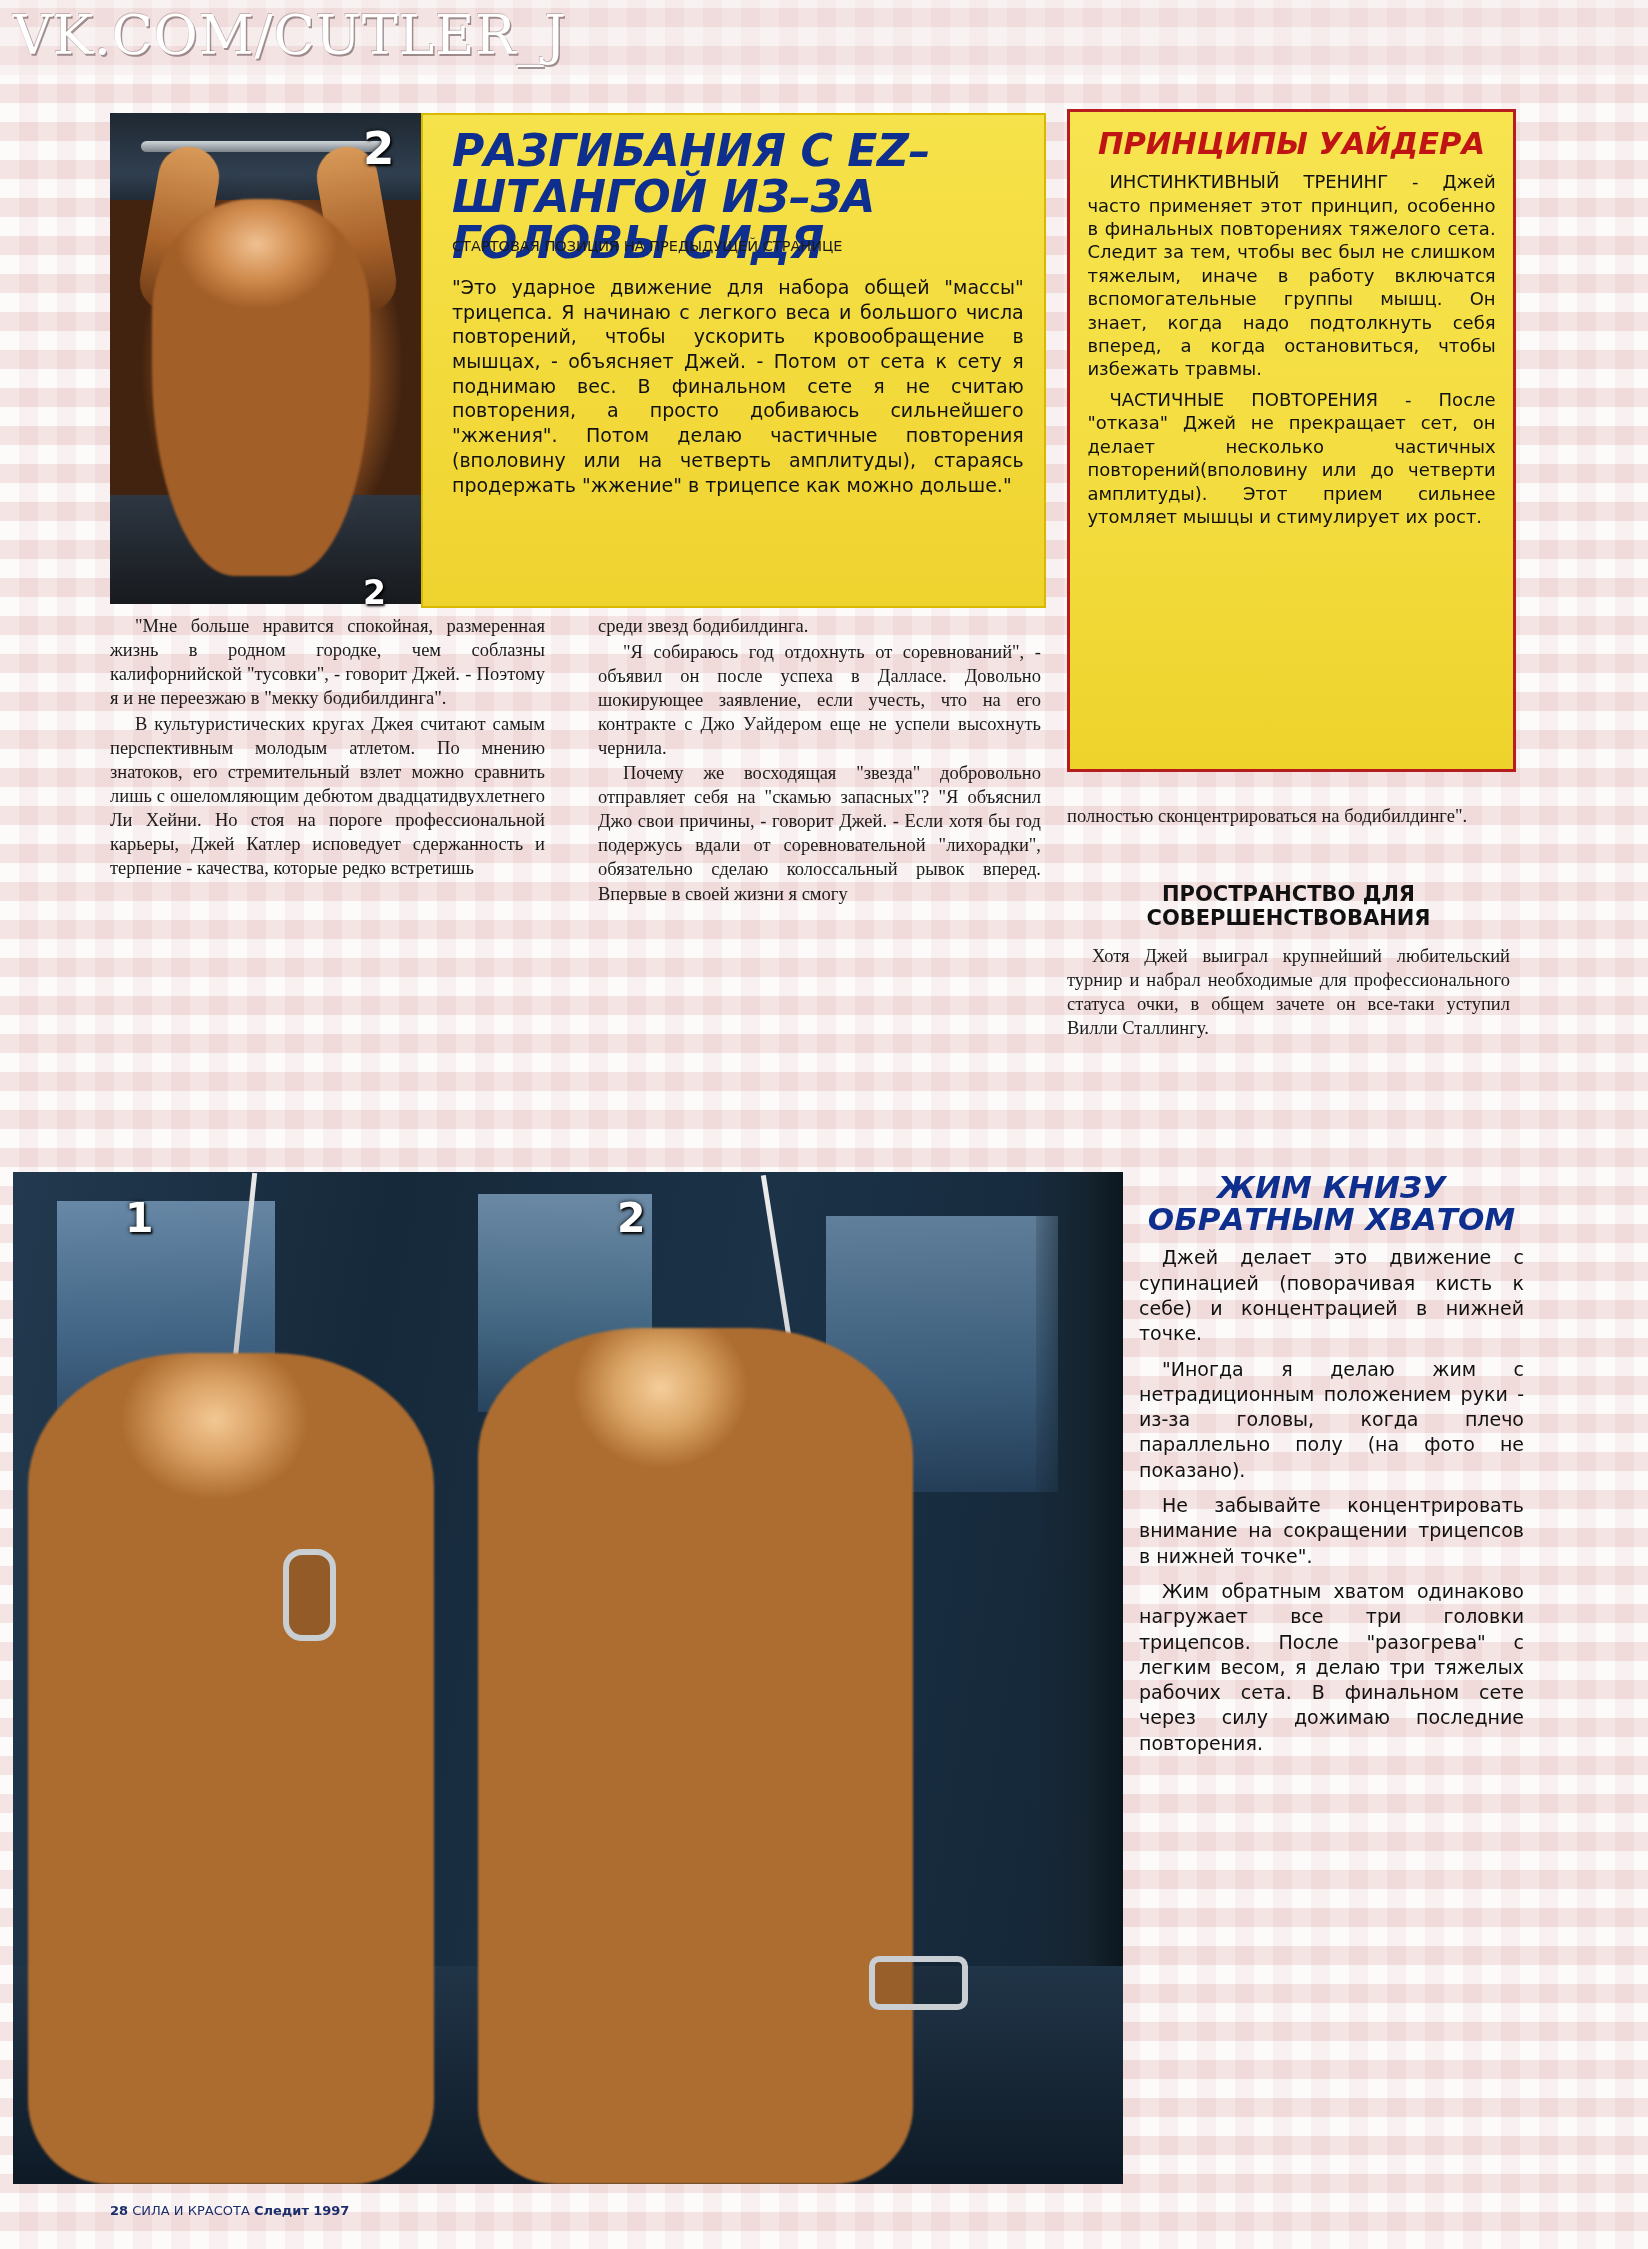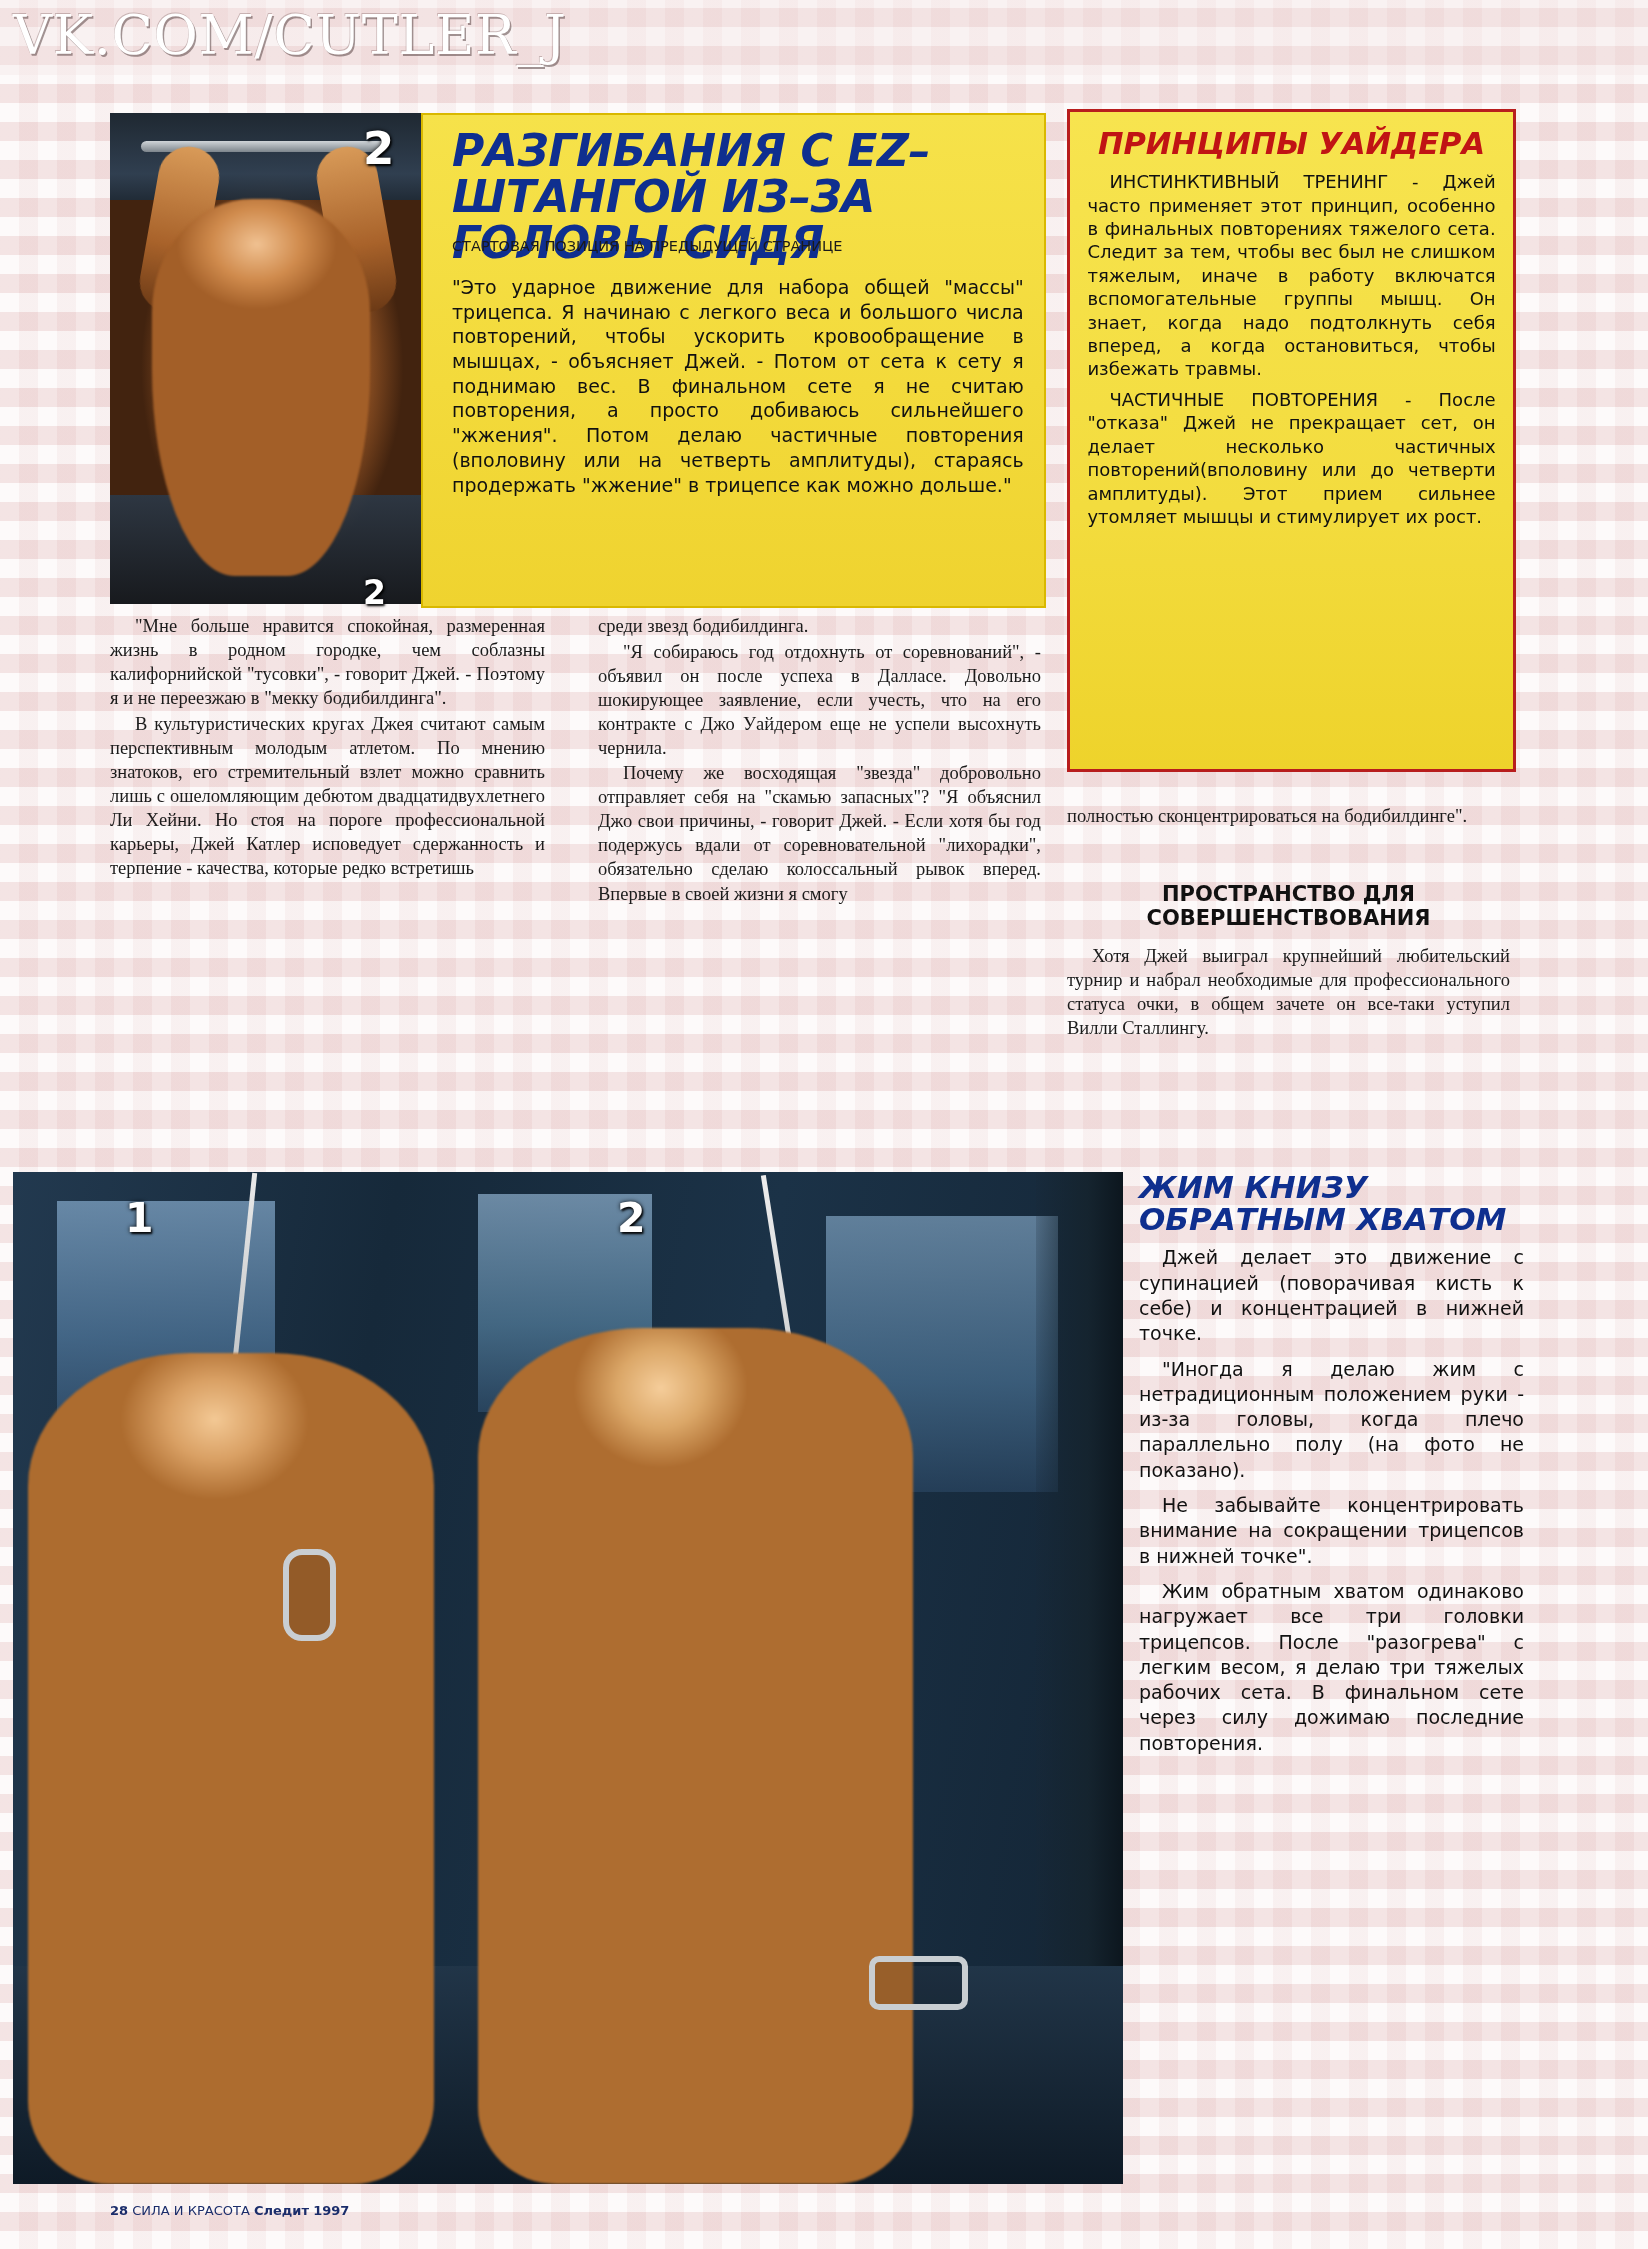--- a/index.html
+++ b/index.html
@@ -292,20 +292,21 @@
     width: 385px; height: 1012px;
   }
   #bottom-right .br-title {
     font-family: "DejaVu Sans", sans-serif;
     font-weight: bold;
     font-style: italic;
     font-size: 31px;
     line-height: 1.02;
     color: #0f2f8f;
     margin: 0 0 10.2px 0;
+    text-align: center;
   }
   #bottom-right .br-body {
     font-family: "DejaVu Sans", sans-serif;
     font-size: 19px;
     line-height: 1.33;
     color: #111;
     text-align: justify;
   }
   #bottom-right .br-body p { margin: 0 0 10.2px 0; text-indent: 23px; }
 

